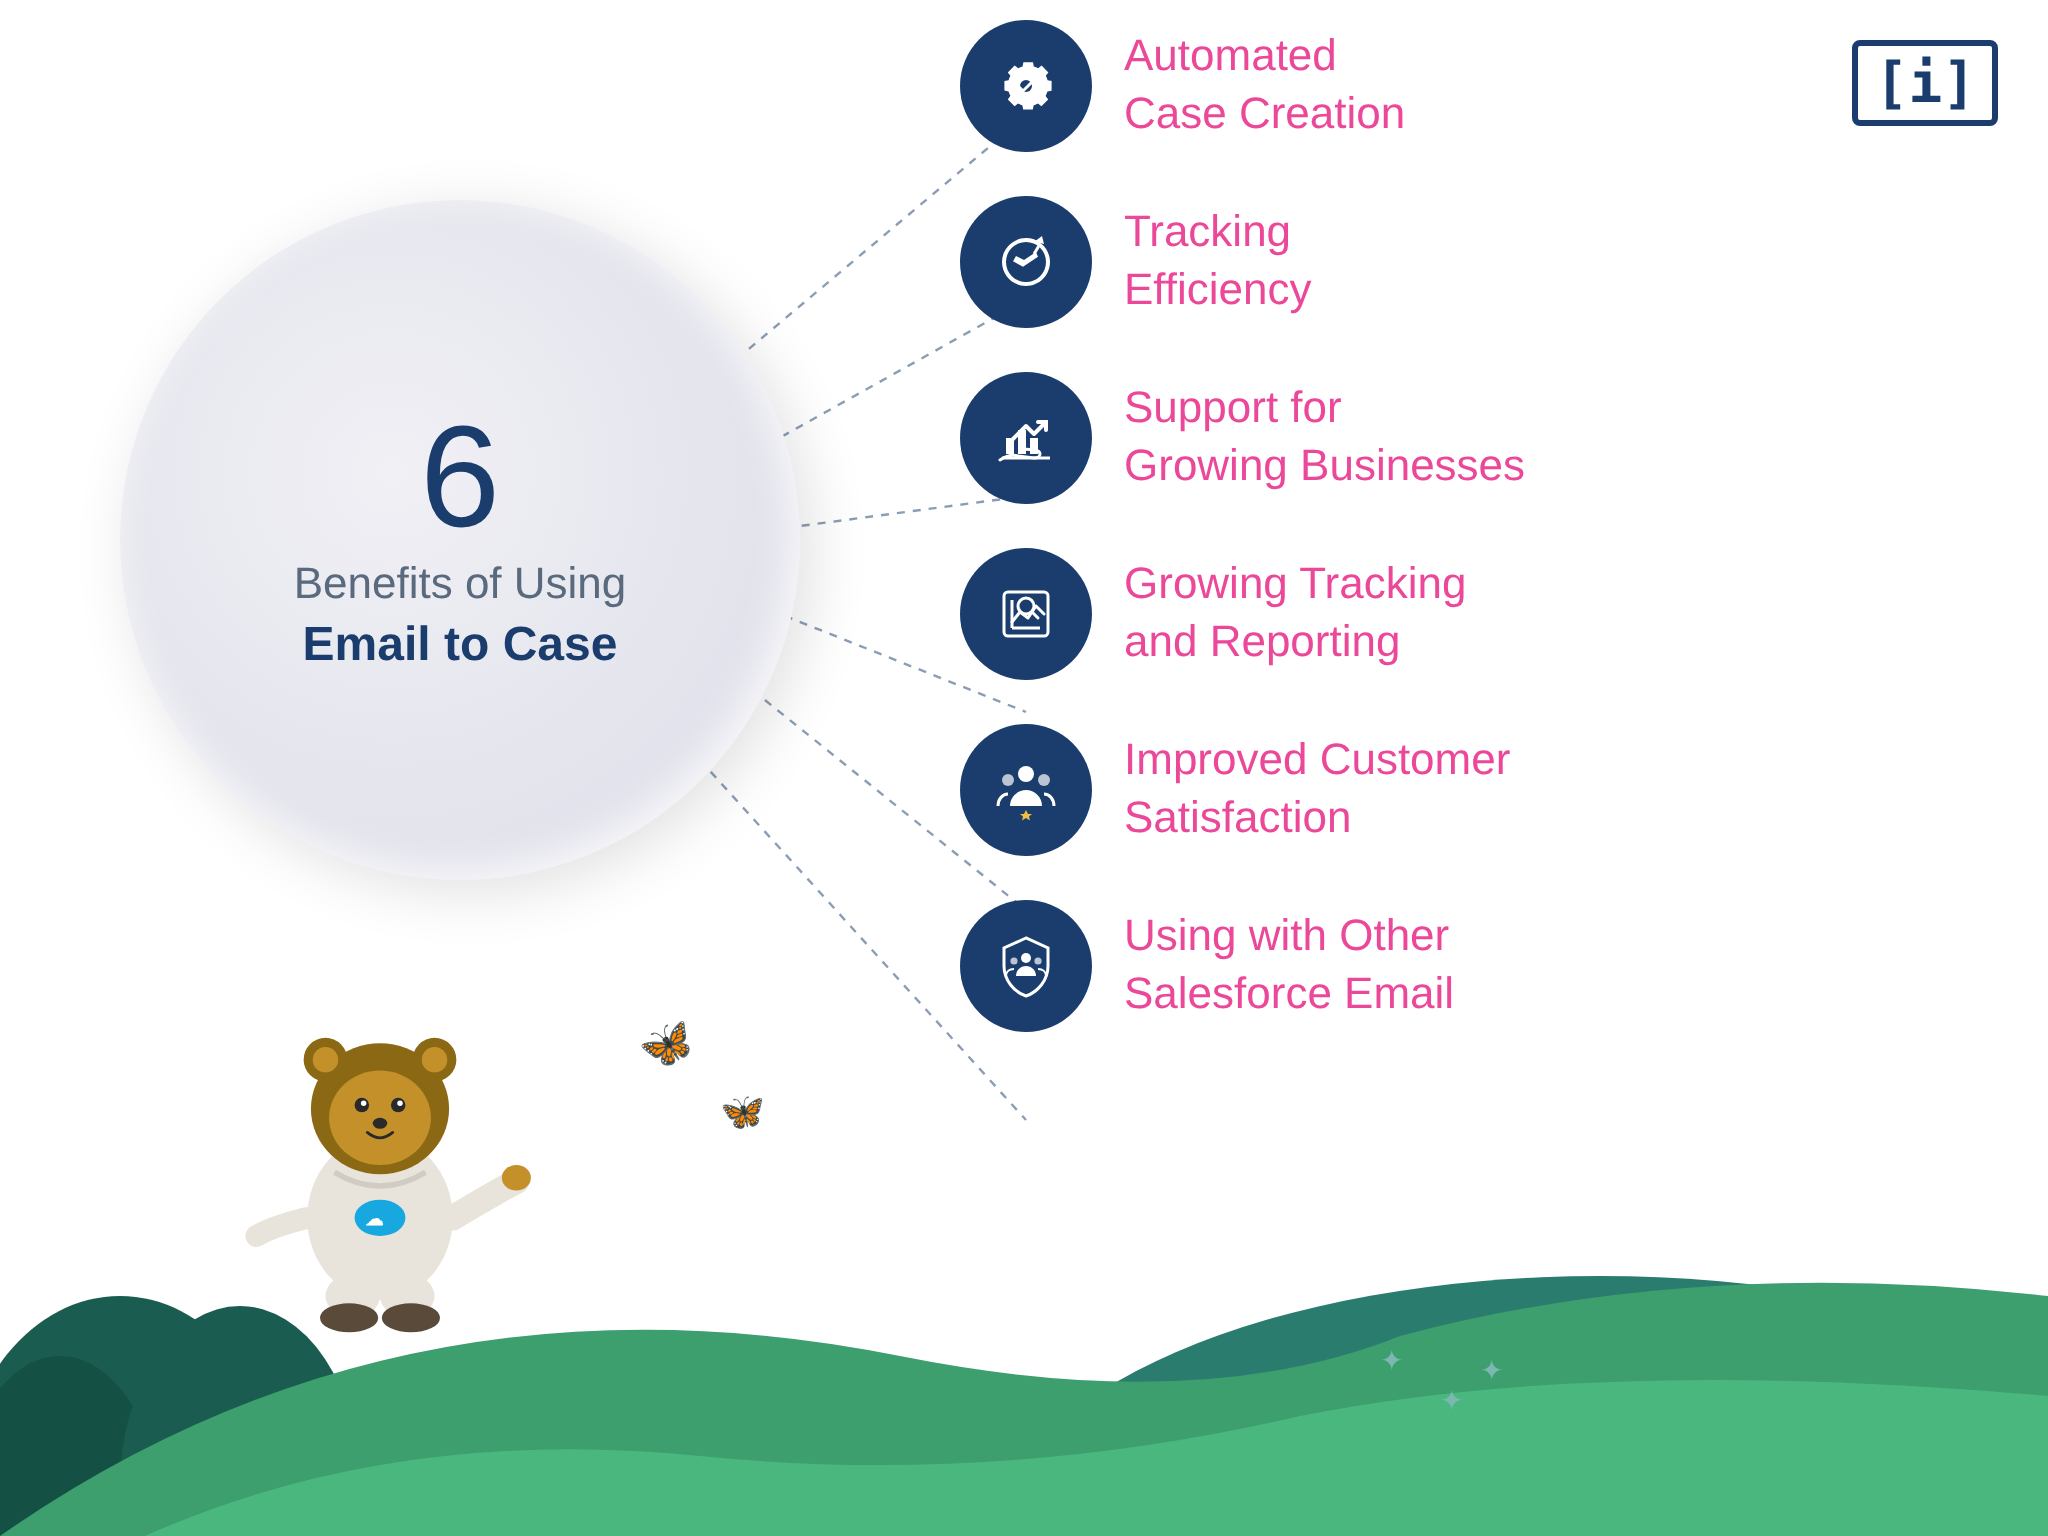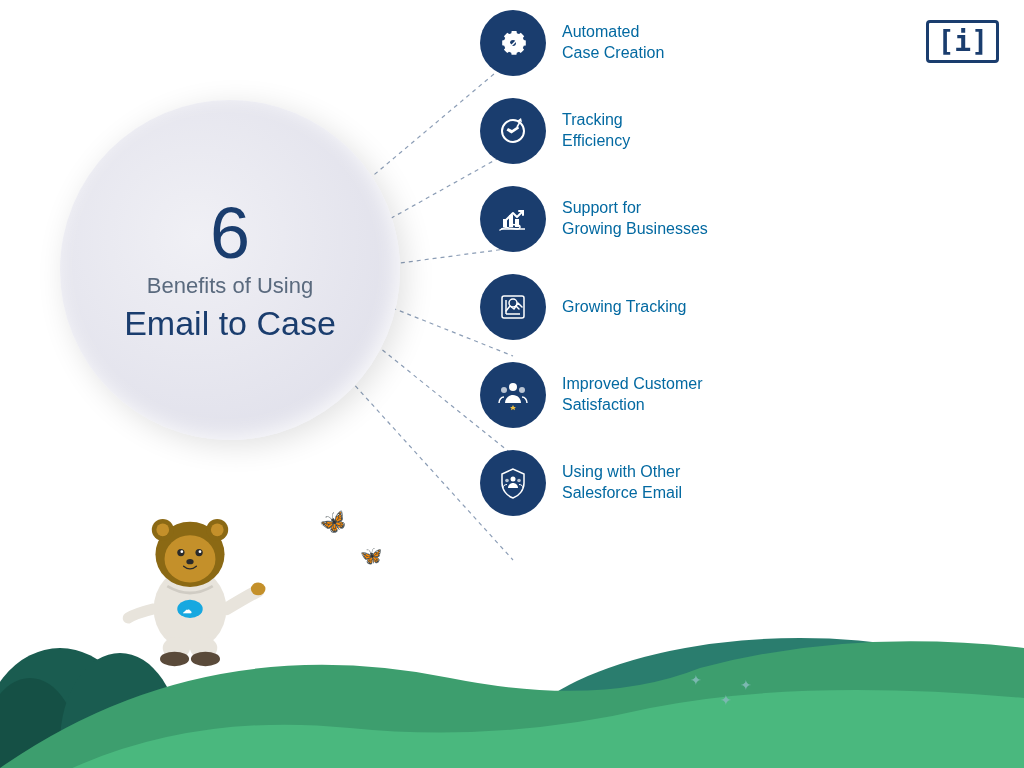--- a/index.html
+++ b/index.html
@@ -54,23 +54,23 @@
 
     .circle-subtitle {
       font-size: 22px;
       color: #5a6a7e;
       font-weight: 300;
       text-align: center;
       margin-top: 4px;
     }
 
     .circle-title {
-      font-size: 34px;
+      font-size: 24px;
       color: #1a3d6e;
-      font-weight: 400;
+      font-weight: 700;
       text-align: center;
       line-height: 1.2;
       margin-top: 4px;
     }
 
     
     .benefits-area {
       position: absolute;
       left: 480px;
       top: 10px;
@@ -96,22 +96,22 @@
       margin-right: 16px;
     }
 
     .benefit-icon svg {
       width: 36px;
       height: 36px;
       fill: white;
     }
 
     .benefit-text {
-      font-size: 16px;
-      color: #0369a1;
+      font-size: 22px;
+      color: #ec4899;
       font-weight: 400;
       line-height: 1.3;
     }
 
     
     .lines-svg {
       position: absolute;
       top: 0;
       left: 0;
       width: 100%;
@@ -241,20 +241,21 @@
         <rect x="7" y="7" width="22" height="22" rx="2" stroke="white" stroke-width="1.5" fill="none"></rect>
         <path d="M11 22l4-5 4 3 4-6 4 4" stroke="white" stroke-width="1.5" fill="none" stroke-linecap="round" stroke-linejoin="round"></path>
         <circle cx="18" cy="14" r="4" fill="none" stroke="white" stroke-width="1.5"></circle>
         <path d="M21 17l3 3" stroke="white" stroke-width="1.5" stroke-linecap="round"></path>
         <line x1="11" y1="25" x2="25" y2="25" stroke="white" stroke-width="1.5"></line>
         <line x1="11" y1="11" x2="11" y2="25" stroke="white" stroke-width="1.5"></line>
       </svg>
     </div>
     <div class="benefit-text">
       <span>Growing Tracking</span><br>
+      <span>and Reporting</span>
     </div>
   </div>
 
   <div class="benefit-item">
     <div class="benefit-icon">
       <svg viewBox="0 0 36 36" xmlns="http://www.w3.org/2000/svg">
 
         <circle cx="18" cy="10" r="4" fill="white"></circle>
         <path d="M10 26c0-4.4 3.6-8 8-8s8 3.6 8 8" fill="white"></path>
         <circle cx="9" cy="13" r="3" fill="white" opacity="0.7"></circle>

